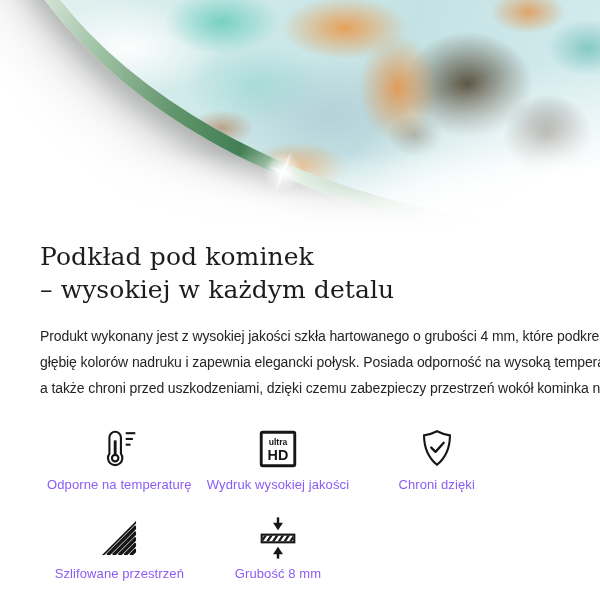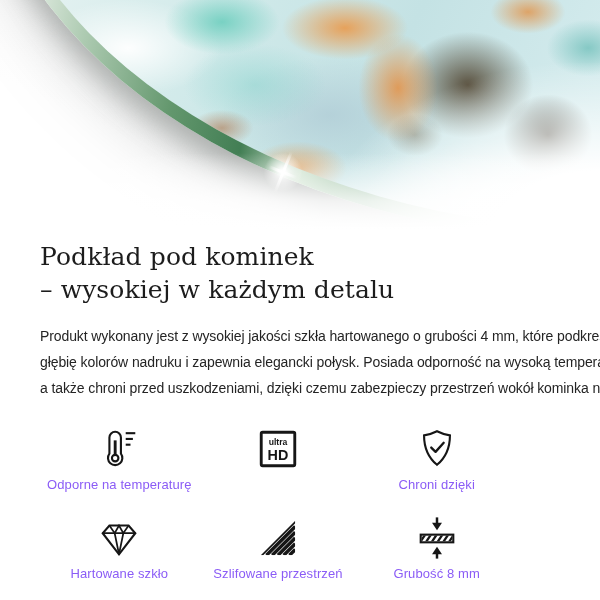--- a/index.html
+++ b/index.html
@@ -112,43 +112,33 @@
       </div>
 
       <div class="feature">
         <div class="icon-box">
           <svg width="46" height="46" viewBox="0 0 48 48">
             <rect class="thick" x="6.5" y="6.5" width="35" height="35" rx="1.5"></rect>
             <text x="24" y="20" text-anchor="middle" font-size="9">ultra</text>
             <text x="24" y="35.5" text-anchor="middle" font-size="15">HD</text>
           </svg>
         </div>
+        <div class="label">Wydruk wysokiej jakości</div>
       </div>
 
       <div class="feature">
         <div class="icon-box">
           <svg width="46" height="46" viewBox="0 0 48 48">
             <path class="stroke" d="M24 5.5 C29 8 33.5 9.3 37.5 9.8 C37.5 22 33.5 32.5 24 40.5 C14.5 32.5 10.5 22 10.5 9.8 C14.5 9.3 19 8 24 5.5 Z"></path>
             <path class="stroke" d="M18 22.5 L22.5 27 L31 17.5" style="stroke-linecap:round;stroke-linejoin:round;stroke-width:2.4"></path>
           </svg>
         </div>
         <div class="label">Chroni dzięki</div>
       </div>
 
-      <div class="feature">
-        <div class="icon-box">
-          <svg width="46" height="46" viewBox="0 0 48 48">
-            <path class="stroke" d="M14 11 L34 11 L41 19 L24 41 L7 19 Z" style="stroke-linejoin:miter"></path>
-            <path class="stroke" d="M7 19 H41" style="stroke-width:1.8"></path>
-            <path class="stroke" d="M14 11 L19.5 19 L24 11 L28.5 19 L34 11" style="stroke-width:1.8"></path>
-            <path class="stroke" d="M19.5 19 L24 41 L28.5 19" style="stroke-width:1.8"></path>
-          </svg>
-        </div>
-        <div class="label">Hartowane szkło</div>
-      </div>
 
       <div class="feature">
         <div class="icon-box">
           <svg width="46" height="46" viewBox="0 0 48 48">
             <defs>
                 <clipPath id="triclip">
                   <polygon points="6,42 42,6 42,42"></polygon>
                 </clipPath>
               </defs>
             <g clip-path="url(#triclip)" stroke="#161616" stroke-width="3.6">

